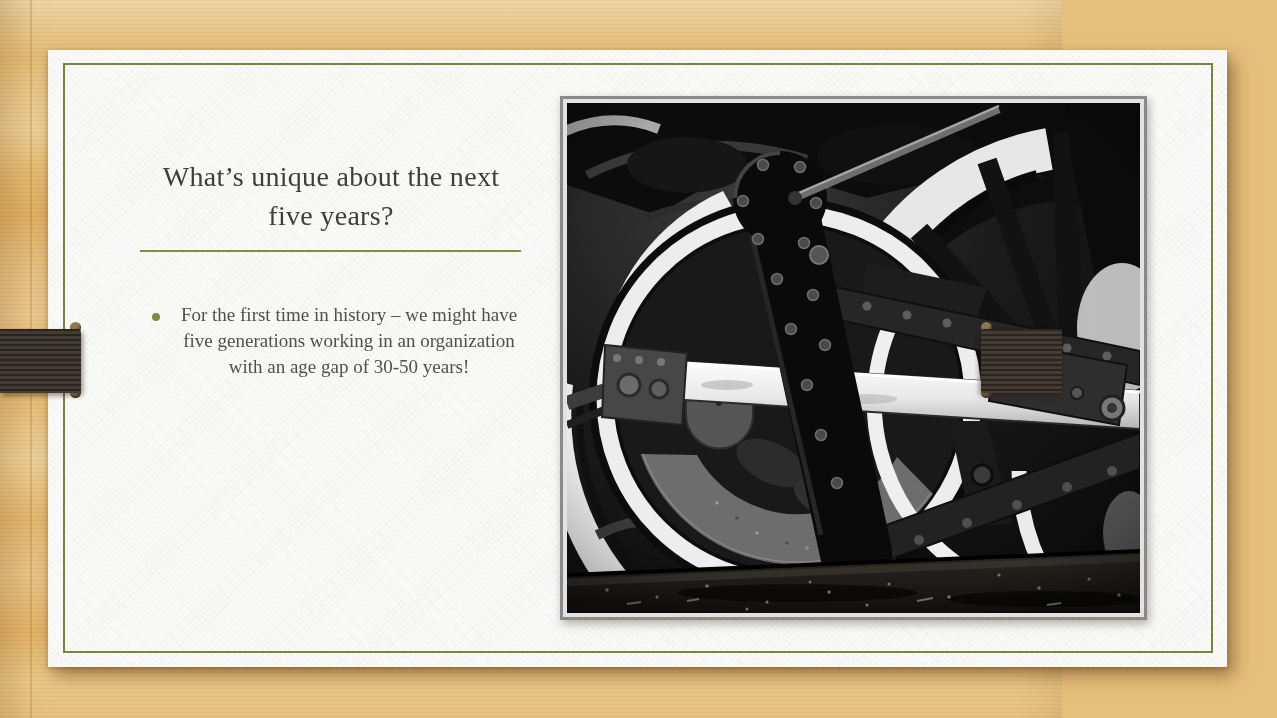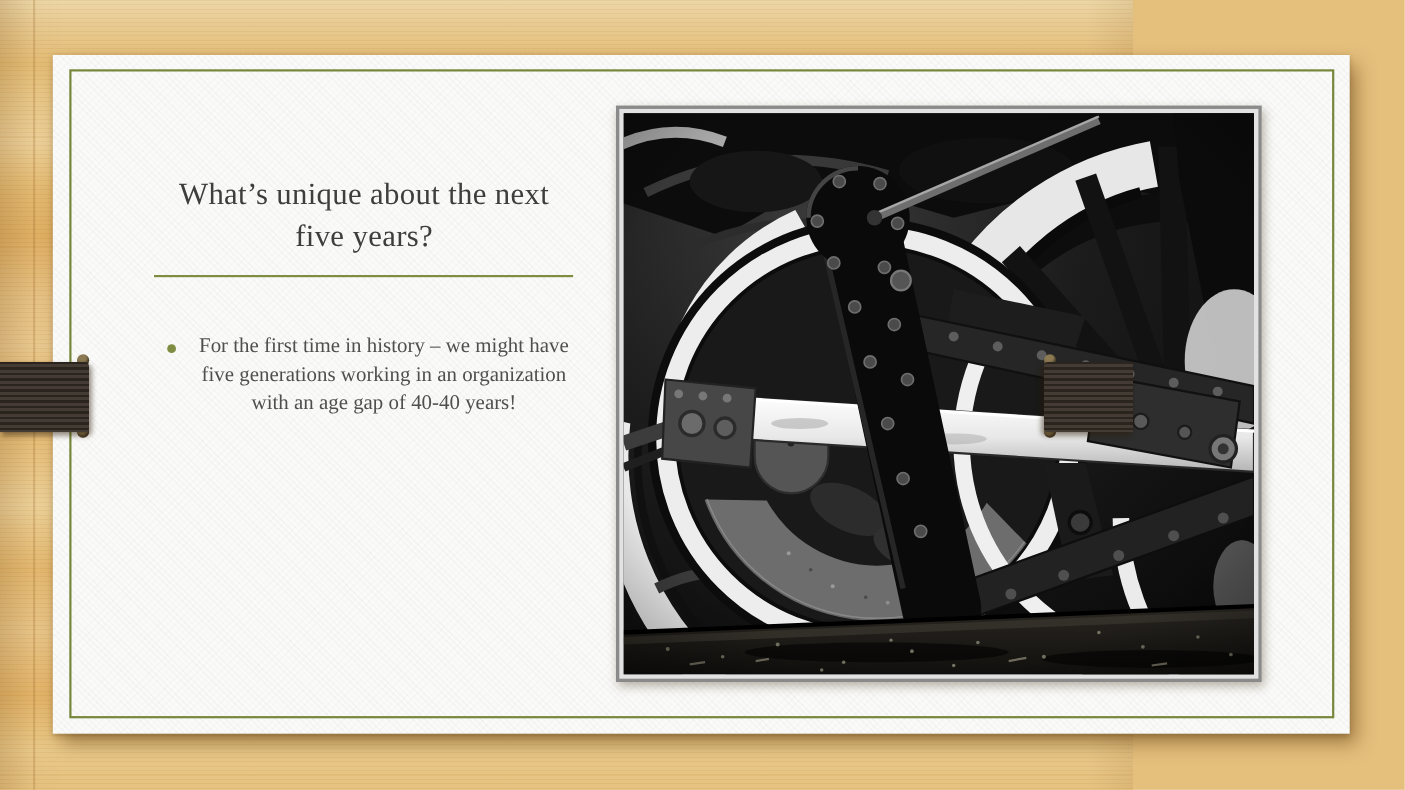--- a/index.html
+++ b/index.html
@@ -1,21 +1,21 @@
 <!DOCTYPE html>
 <html style="--slide-bg: #fafaf8; --frame-green: #76863b; --underline-green: #7e8d41; --title-color: #3e3e3e; --body-color: #4f4f4f; --wood-base: #e5bf7c; --strap-brown: #3a3129; --strap-knob: #8c7a52;"><head>
 <meta charset="utf-8">
 <style>
   html,body{margin:0;padding:0;}
   body{
     width:1277px;height:718px;overflow:hidden;position:relative;
     font-family:"Liberation Serif","DejaVu Serif",serif;
     background:#e5bf7c;
   }
-  .stage{position:absolute;inset:0;width:1030px;height:718px;}
+  .stage{position:absolute;inset:0;width:1030px;height:718px;padding-left:32px;}
 
   
   .wood-bg{
     position:absolute;inset:0;
     background:
       repeating-linear-gradient(180deg, rgba(146,90,30,0.06) 0 1px, rgba(255,255,255,0.03) 1px 4px),
       linear-gradient(90deg, rgba(120,75,25,0.20) 0px, rgba(120,75,25,0.02) 30px, rgba(120,75,25,0) 60px, rgba(120,75,25,0) 96%, rgba(120,75,25,0.10) 100%),
       linear-gradient(180deg,
         #ecd6a4 0%, #e7c98f 3%, #e3bb72 8%, #e7c584 12%,
         #eccf96 18%, #e3b96e 24%, #dfae60 30%, #e6c183 38%,
@@ -103,21 +103,21 @@
   <div class="slide">
     <div class="slide-frame"></div>
 
   </div>
 
   <h1 class="slide-title" style="font-weight:normal;margin:0;">What’s unique about the next five years?</h1>
   <div class="title-rule"></div>
 
   <div class="bullet-item">
     <span class="bullet-dot"></span>
-    <p class="bullet-text">For the first time in history – we might have five generations working in an organization with an age gap of 40-40 years!</p>
+    <p class="bullet-text">For the first time in history – we might have five generations working in an organization with an age gap of 30-50 years!</p>
   </div>
 
   <figure class="photo" role="img" aria-label="Black and white close-up photo of steam locomotive driving wheels, side rods and bolts on gravel track">
     <svg viewBox="0 0 573 510" preserveAspectRatio="none">
       <defs>
         <radialGradient id="pbg" cx="30%" cy="20%" r="95%">
           <stop offset="0%" stop-color="#3a3a3a"></stop>
           <stop offset="45%" stop-color="#1c1c1c"></stop>
           <stop offset="100%" stop-color="#0a0a0a"></stop>
         </radialGradient>

